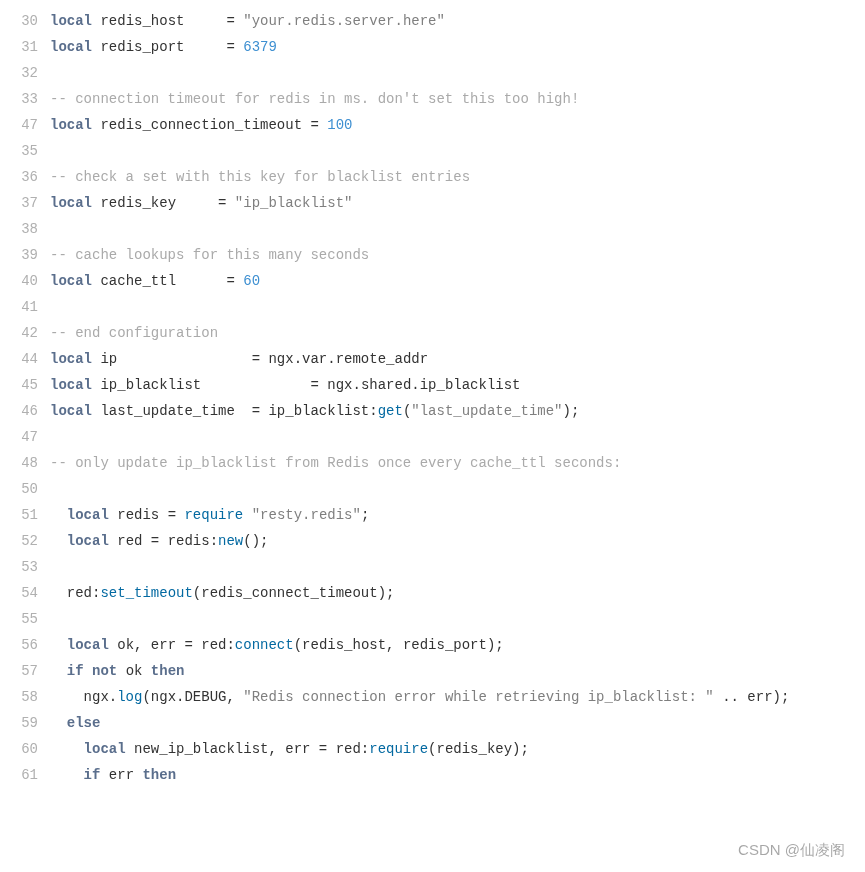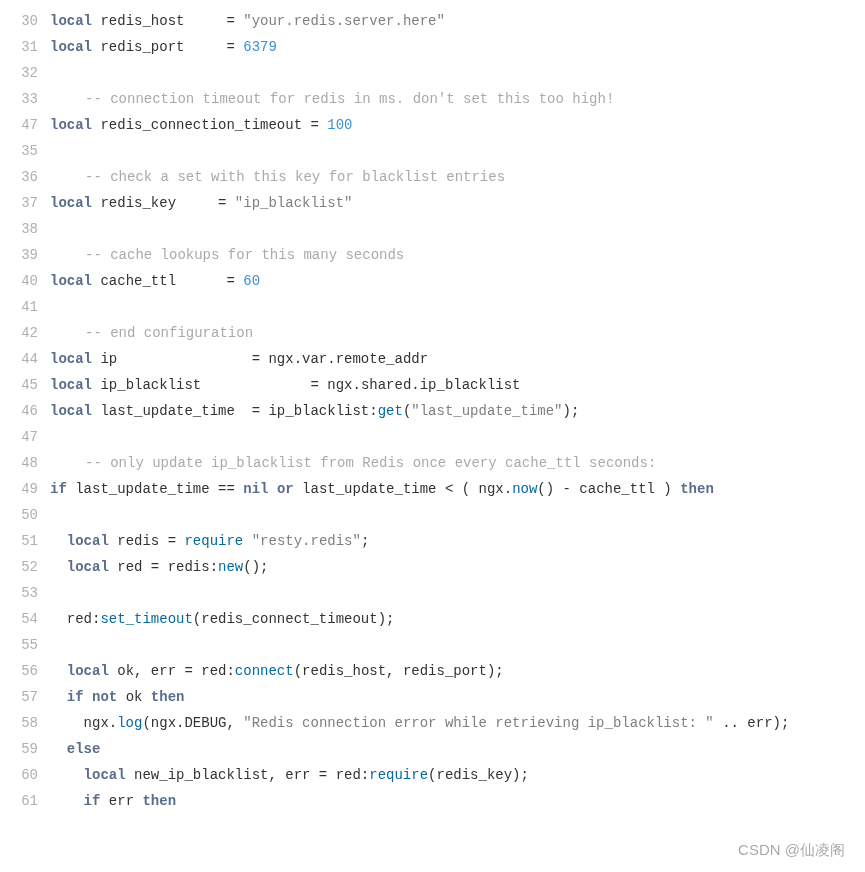--- a/index.html
+++ b/index.html
@@ -31,21 +31,21 @@
     text-align: right;
     padding-right: 12px;
     color: #b0b0b0;
     user-select: none;
     flex-shrink: 0;
   }
   .code {
     flex: 1;
   }
   .kw { color: #5a6e8c; font-weight: bold; }
-  .cm { color: #aaa; margin-left: 35px; }
+  .cm { color: #aaa; }
   .str { color: #7f7f7f; }
   .num { color: #3d8fd1; }
   .fn { color: #0369a1; }
   .id { color: #333; }
   .watermark {
     position: absolute;
     right: 20px;
     bottom: 12px;
     color: rgba(0,0,0,0.35);
     font-family: Arial, sans-serif;
@@ -69,21 +69,20 @@
     <div class="line"><div class="gutter">38</div><div class="code"></div></div>
     <div class="line"><div class="gutter">39</div><div class="code"><span class="cm">-- cache lookups for this many seconds</span></div></div>
     <div class="line"><div class="gutter">40</div><div class="code"><span class="kw">local</span> <span class="id">cache_ttl</span>      = <span class="num">60</span></div></div>
     <div class="line"><div class="gutter">41</div><div class="code"></div></div>
     <div class="line"><div class="gutter">42</div><div class="code"><span class="cm">-- end configuration</span></div></div>
     <div class="line"><div class="gutter">44</div><div class="code"><span class="kw">local</span> <span class="id">ip</span>                = ngx.var.remote_addr</div></div>
     <div class="line"><div class="gutter">45</div><div class="code"><span class="kw">local</span> <span class="id">ip_blacklist</span>             = ngx.shared.ip_blacklist</div></div>
     <div class="line"><div class="gutter">46</div><div class="code"><span class="kw">local</span> <span class="id">last_update_time</span>  = ip_blacklist:<span class="fn">get</span>(<span class="str">"last_update_time"</span>);</div></div>
     <div class="line"><div class="gutter">47</div><div class="code"></div></div>
     <div class="line"><div class="gutter">48</div><div class="code"><span class="cm">-- only update ip_blacklist from Redis once every cache_ttl seconds:</span></div></div>
-    <div class="line"><div class="gutter">49</div><div class="code"><span class="kw">if</span> last_update_time == <span class="kw">nil</span> <span class="kw">or</span> last_update_time &lt; ( ngx.<span class="fn">now</span>() - cache_ttl ) <span class="kw">then</span></div></div>
     <div class="line"><div class="gutter">50</div><div class="code"></div></div>
     <div class="line"><div class="gutter">51</div><div class="code">  <span class="kw">local</span> redis = <span class="fn">require</span> <span class="str">"resty.redis"</span>;</div></div>
     <div class="line"><div class="gutter">52</div><div class="code">  <span class="kw">local</span> red = redis:<span class="fn">new</span>();</div></div>
     <div class="line"><div class="gutter">53</div><div class="code"></div></div>
     <div class="line"><div class="gutter">54</div><div class="code">  red:<span class="fn">set_timeout</span>(redis_connect_timeout);</div></div>
     <div class="line"><div class="gutter">55</div><div class="code"></div></div>
     <div class="line"><div class="gutter">56</div><div class="code">  <span class="kw">local</span> ok, err = red:<span class="fn">connect</span>(redis_host, redis_port);</div></div>
     <div class="line"><div class="gutter">57</div><div class="code">  <span class="kw">if</span> <span class="kw">not</span> ok <span class="kw">then</span></div></div>
     <div class="line"><div class="gutter">58</div><div class="code">    ngx.<span class="fn">log</span>(ngx.DEBUG, <span class="str">"Redis connection error while retrieving ip_blacklist: "</span> .. err);</div></div>
     <div class="line"><div class="gutter">59</div><div class="code">  <span class="kw">else</span></div></div>

